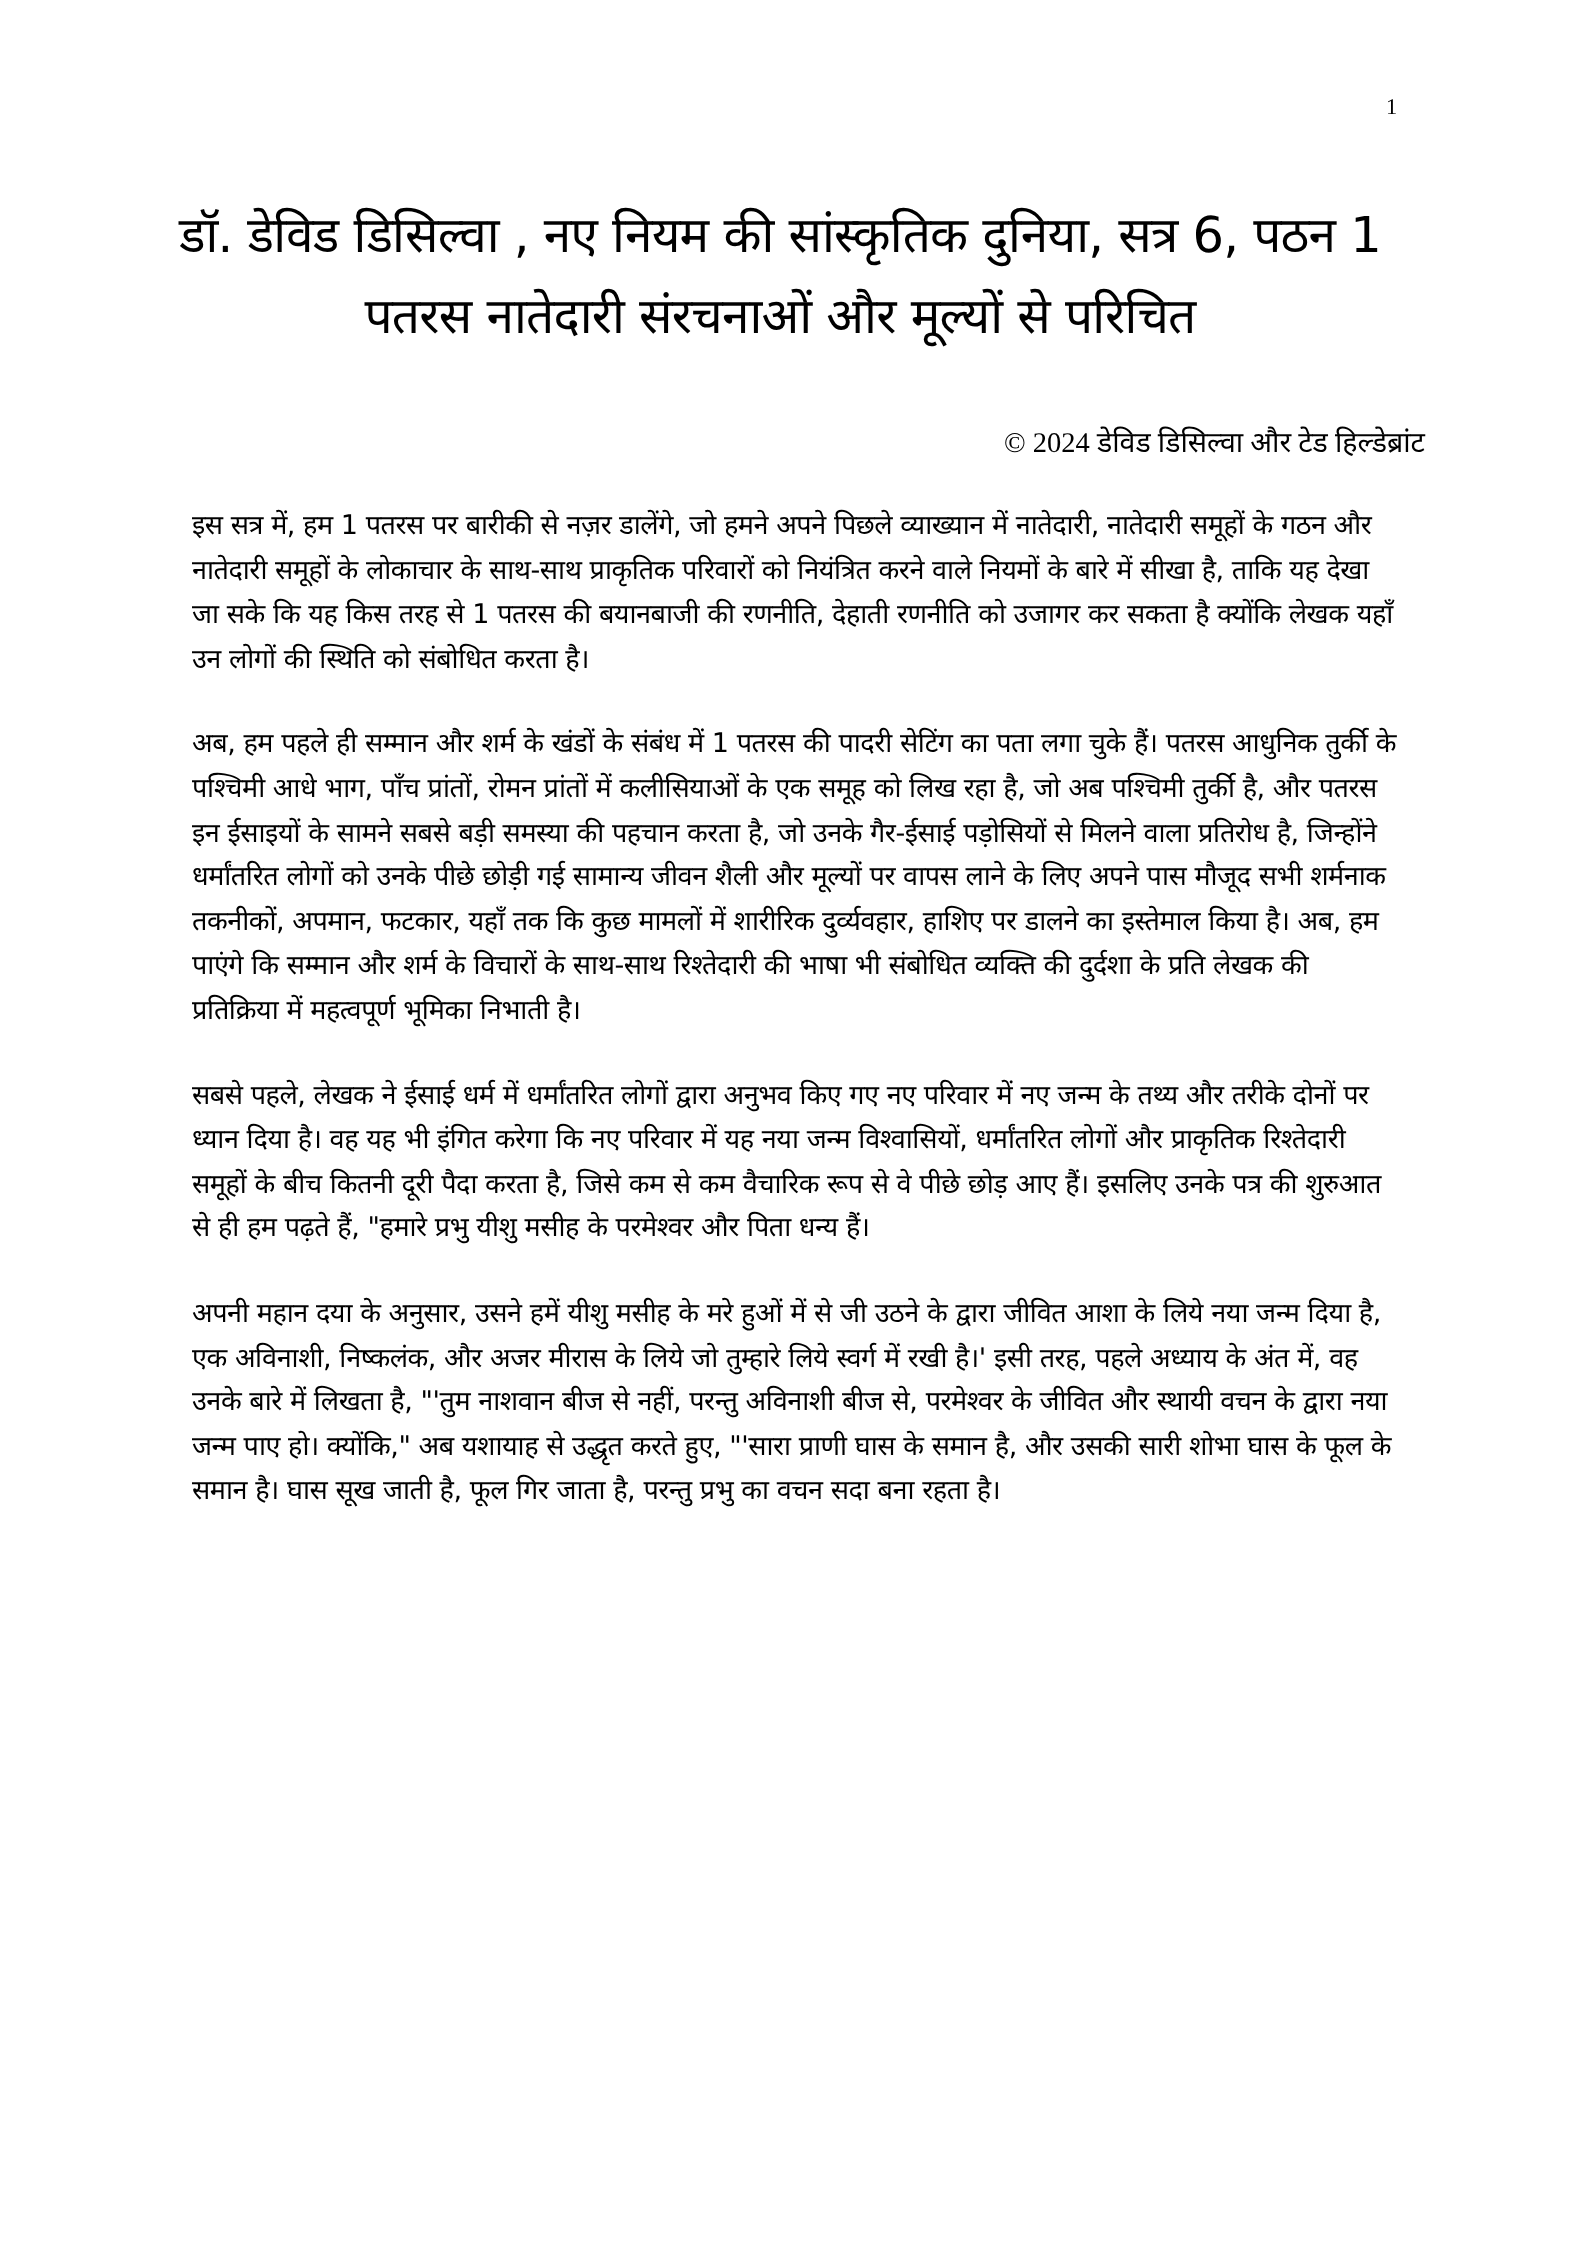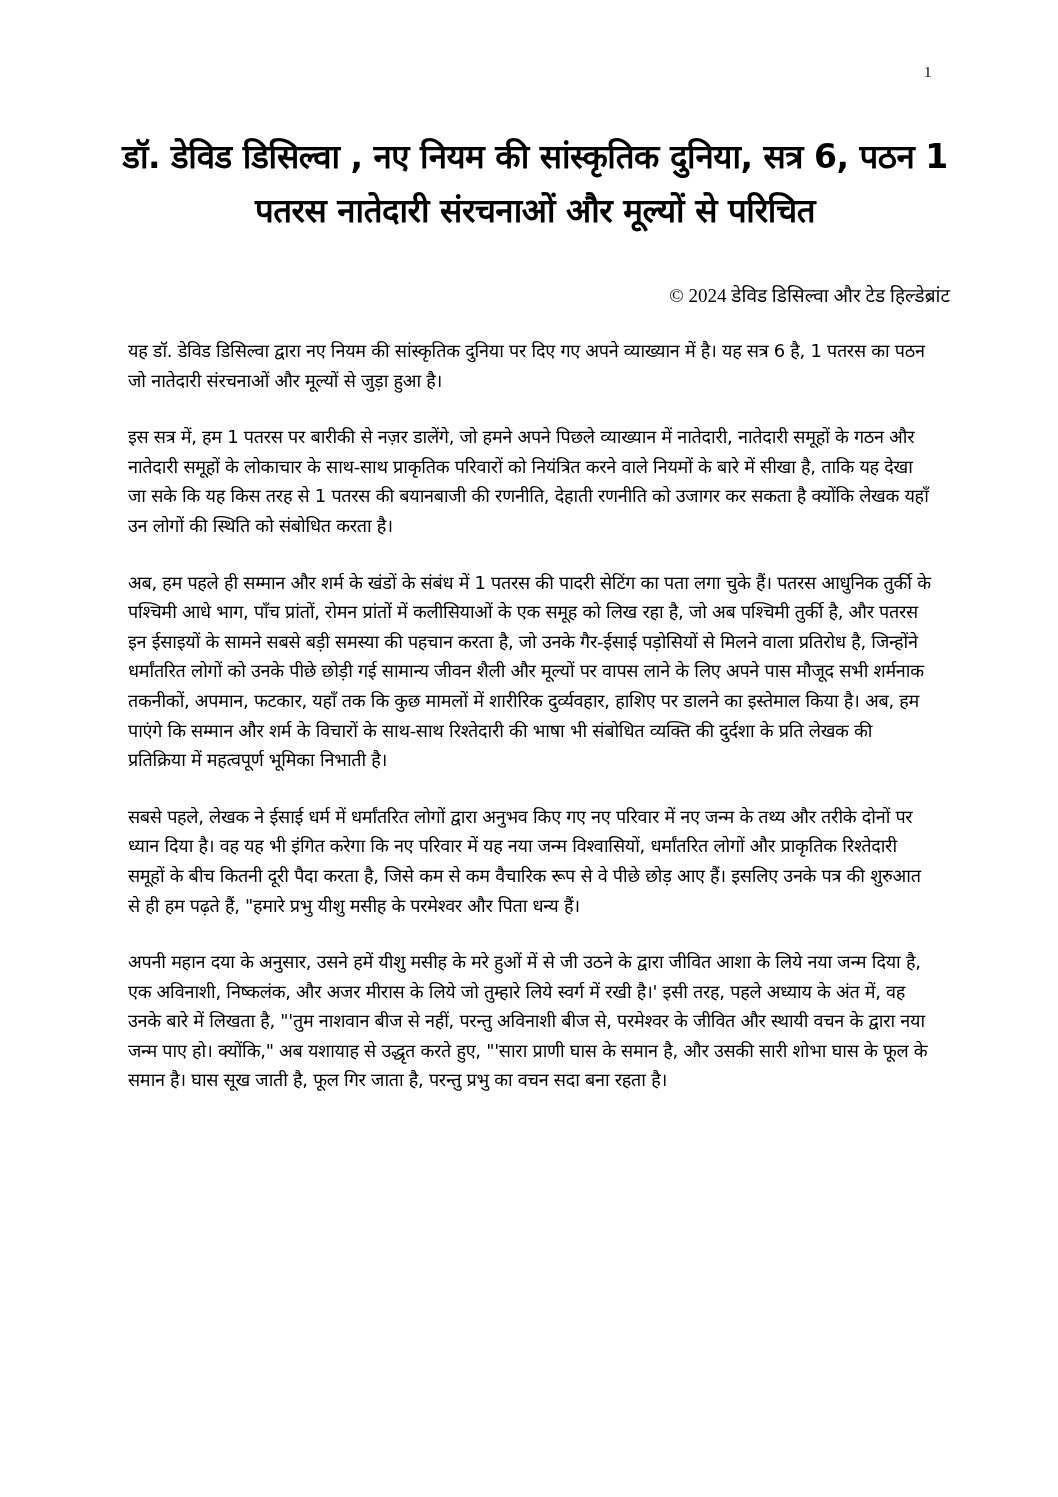--- a/index.html
+++ b/index.html
@@ -2,24 +2,24 @@
 <html><head>
 <meta charset="utf-8">
 <style>
   html, body { margin: 0; padding: 0; background: #ffffff; }
   body { width: 1058px; height: 1497px; position: relative; overflow: hidden; color: #000; }
   .page-number {
     position: absolute; top: 64px; left: 924px;
     font-family: "Liberation Serif", "DejaVu Serif", serif; font-size: 15px;
   }
   .title {
-    position: absolute; top: 130px; left: 115px; width: 840px;
+    position: absolute; top: 130px; left: 100px; width: 840px;
     text-align: center;
     font-family: "DejaVu Sans", "Liberation Sans", sans-serif;
-    font-weight: bold; font-size: 33px; line-height: 54px; letter-spacing: -0.5px;
+    font-weight: normal; font-size: 33px; line-height: 54px; letter-spacing: -0.5px;
   }
   .copyright {
     position: absolute; top: 283px; left: 110px; width: 840px; text-align: right;
     font-family: "Liberation Serif", "DejaVu Serif", serif; font-size: 19px; line-height: 26px;
   }
   .body {
     position: absolute; top: 336px; left: 128px; width: 804px;
     font-family: "DejaVu Sans", "Liberation Sans", sans-serif;
     font-size: 18px; line-height: 29.6px; letter-spacing: -0.3px;
   }
@@ -28,18 +28,17 @@
 </head>
 <body>
 
 <div class="page-number">1</div>
 
 <h1 class="title" style="margin:0;">डॉ. डेविड डिसिल्वा , नए नियम की सांस्कृतिक दुनिया, सत्र 6, पठन 1 पतरस नातेदारी संरचनाओं और मूल्यों से परिचित</h1>
 
 <div class="copyright">© 2024 डेविड डिसिल्वा और टेड हिल्डेब्रांट</div>
 
 <div class="body">
-  <p>यह डॉ. डेविड डिसिल्वा द्वारा नए नियम की सांस्कृतिक दुनिया पर दिए गए अपने व्याख्यान में है। यह सत्र 6 है, 1 पतरस का पठन जो नातेदारी संरचनाओं और मूल्यों से जुड़ा हुआ है।</p>
   <p>इस सत्र में, हम 1 पतरस पर बारीकी से नज़र डालेंगे, जो हमने अपने पिछले व्याख्यान में नातेदारी, नातेदारी समूहों के गठन और नातेदारी समूहों के लोकाचार के साथ-साथ प्राकृतिक परिवारों को नियंत्रित करने वाले नियमों के बारे में सीखा है, ताकि यह देखा जा सके कि यह किस तरह से 1 पतरस की बयानबाजी की रणनीति, देहाती रणनीति को उजागर कर सकता है क्योंकि लेखक यहाँ उन लोगों की स्थिति को संबोधित करता है।</p>
   <p>अब, हम पहले ही सम्मान और शर्म के खंडों के संबंध में 1 पतरस की पादरी सेटिंग का पता लगा चुके हैं। पतरस आधुनिक तुर्की के पश्चिमी आधे भाग, पाँच प्रांतों, रोमन प्रांतों में कलीसियाओं के एक समूह को लिख रहा है, जो अब पश्चिमी तुर्की है, और पतरस इन ईसाइयों के सामने सबसे बड़ी समस्या की पहचान करता है, जो उनके गैर-ईसाई पड़ोसियों से मिलने वाला प्रतिरोध है, जिन्होंने धर्मांतरित लोगों को उनके पीछे छोड़ी गई सामान्य जीवन शैली और मूल्यों पर वापस लाने के लिए अपने पास मौजूद सभी शर्मनाक तकनीकों, अपमान, फटकार, यहाँ तक कि कुछ मामलों में शारीरिक दुर्व्यवहार, हाशिए पर डालने का इस्तेमाल किया है। अब, हम पाएंगे कि सम्मान और शर्म के विचारों के साथ-साथ रिश्तेदारी की भाषा भी संबोधित व्यक्ति की दुर्दशा के प्रति लेखक की प्रतिक्रिया में महत्वपूर्ण भूमिका निभाती है।</p>
   <p>सबसे पहले, लेखक ने ईसाई धर्म में धर्मांतरित लोगों द्वारा अनुभव किए गए नए परिवार में नए जन्म के तथ्य और तरीके दोनों पर ध्यान दिया है। वह यह भी इंगित करेगा कि नए परिवार में यह नया जन्म विश्वासियों, धर्मांतरित लोगों और प्राकृतिक रिश्तेदारी समूहों के बीच कितनी दूरी पैदा करता है, जिसे कम से कम वैचारिक रूप से वे पीछे छोड़ आए हैं। इसलिए उनके पत्र की शुरुआत से ही हम पढ़ते हैं, "हमारे प्रभु यीशु मसीह के परमेश्वर और पिता धन्य हैं।</p>
   <p>अपनी महान दया के अनुसार, उसने हमें यीशु मसीह के मरे हुओं में से जी उठने के द्वारा जीवित आशा के लिये नया जन्म दिया है, एक अविनाशी, निष्कलंक, और अजर मीरास के लिये जो तुम्हारे लिये स्वर्ग में रखी है।' इसी तरह, पहले अध्याय के अंत में, वह उनके बारे में लिखता है, "'तुम नाशवान बीज से नहीं, परन्तु अविनाशी बीज से, परमेश्वर के जीवित और स्थायी वचन के द्वारा नया जन्म पाए हो। क्योंकि," अब यशायाह से उद्धृत करते हुए, "'सारा प्राणी घास के समान है, और उसकी सारी शोभा घास के फूल के समान है। घास सूख जाती है, फूल गिर जाता है, परन्तु प्रभु का वचन सदा बना रहता है।</p>
 </div>
 
 </body></html>

